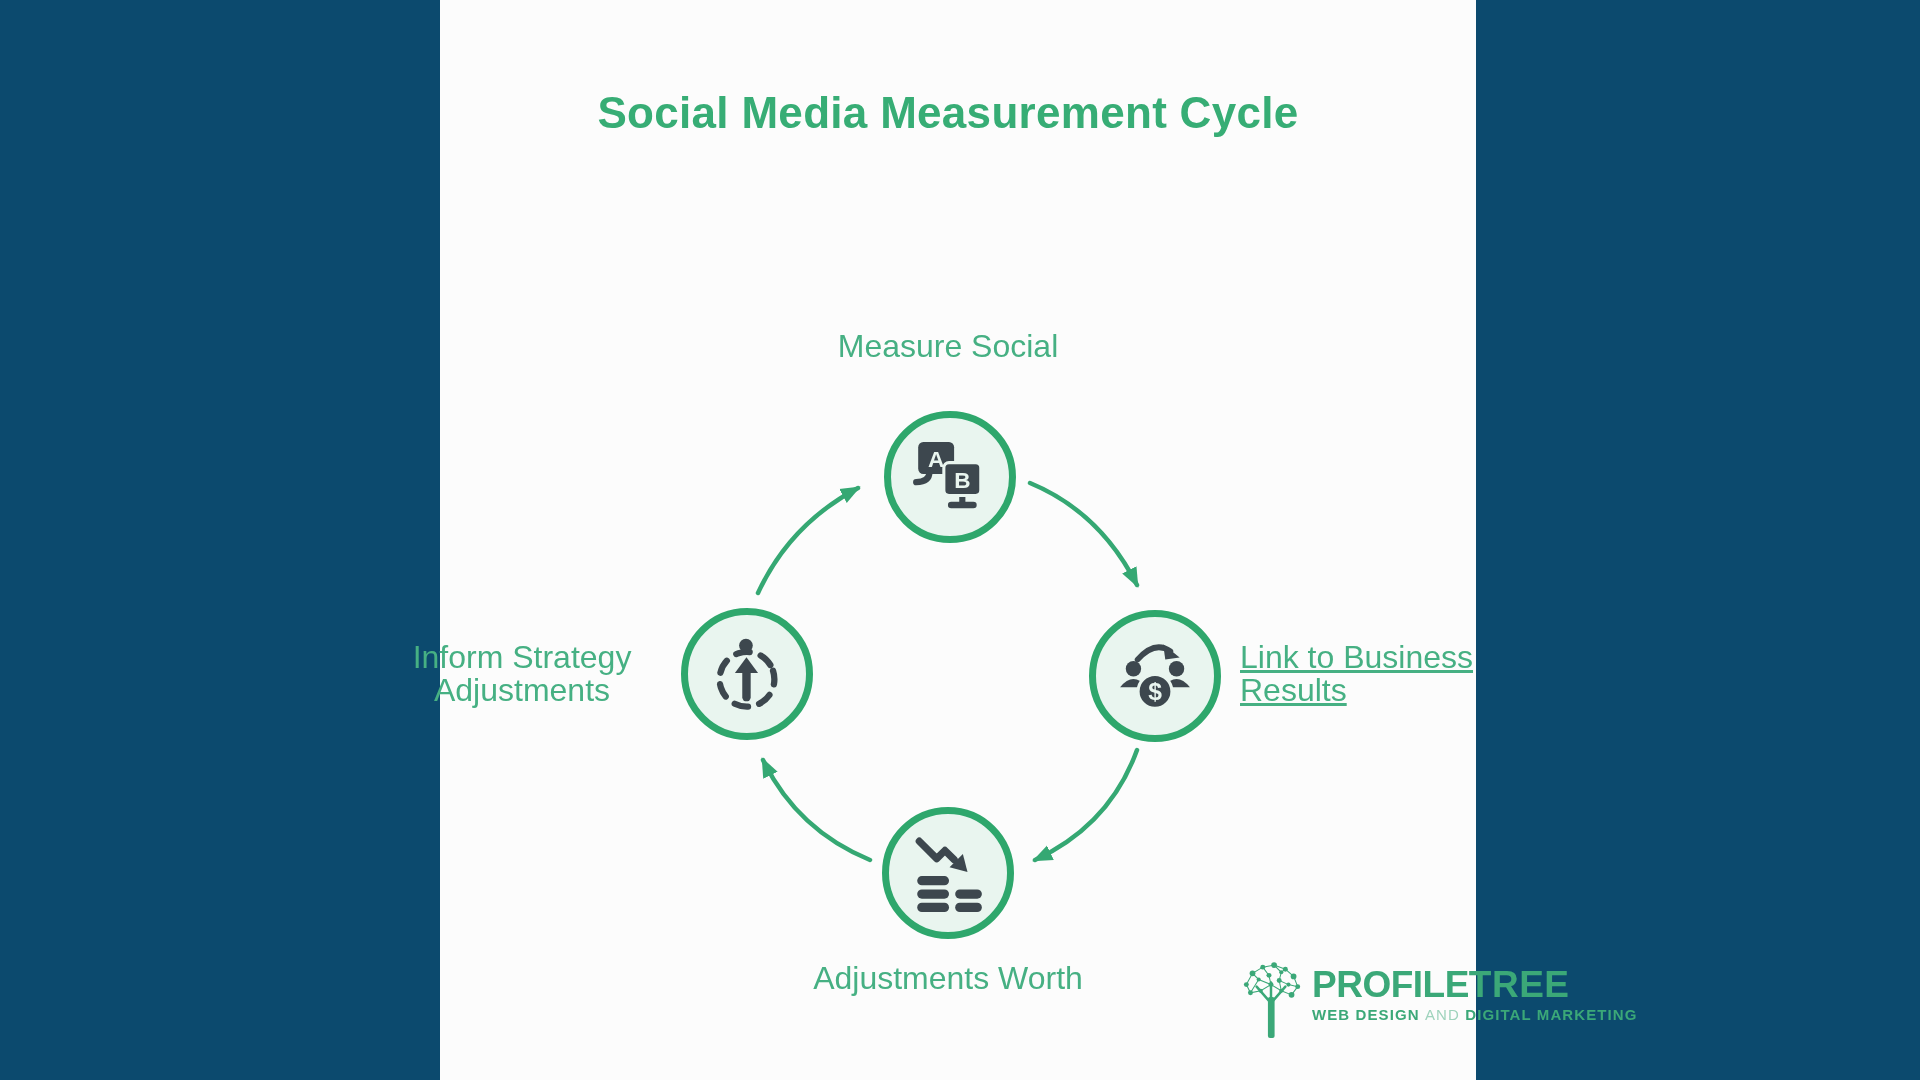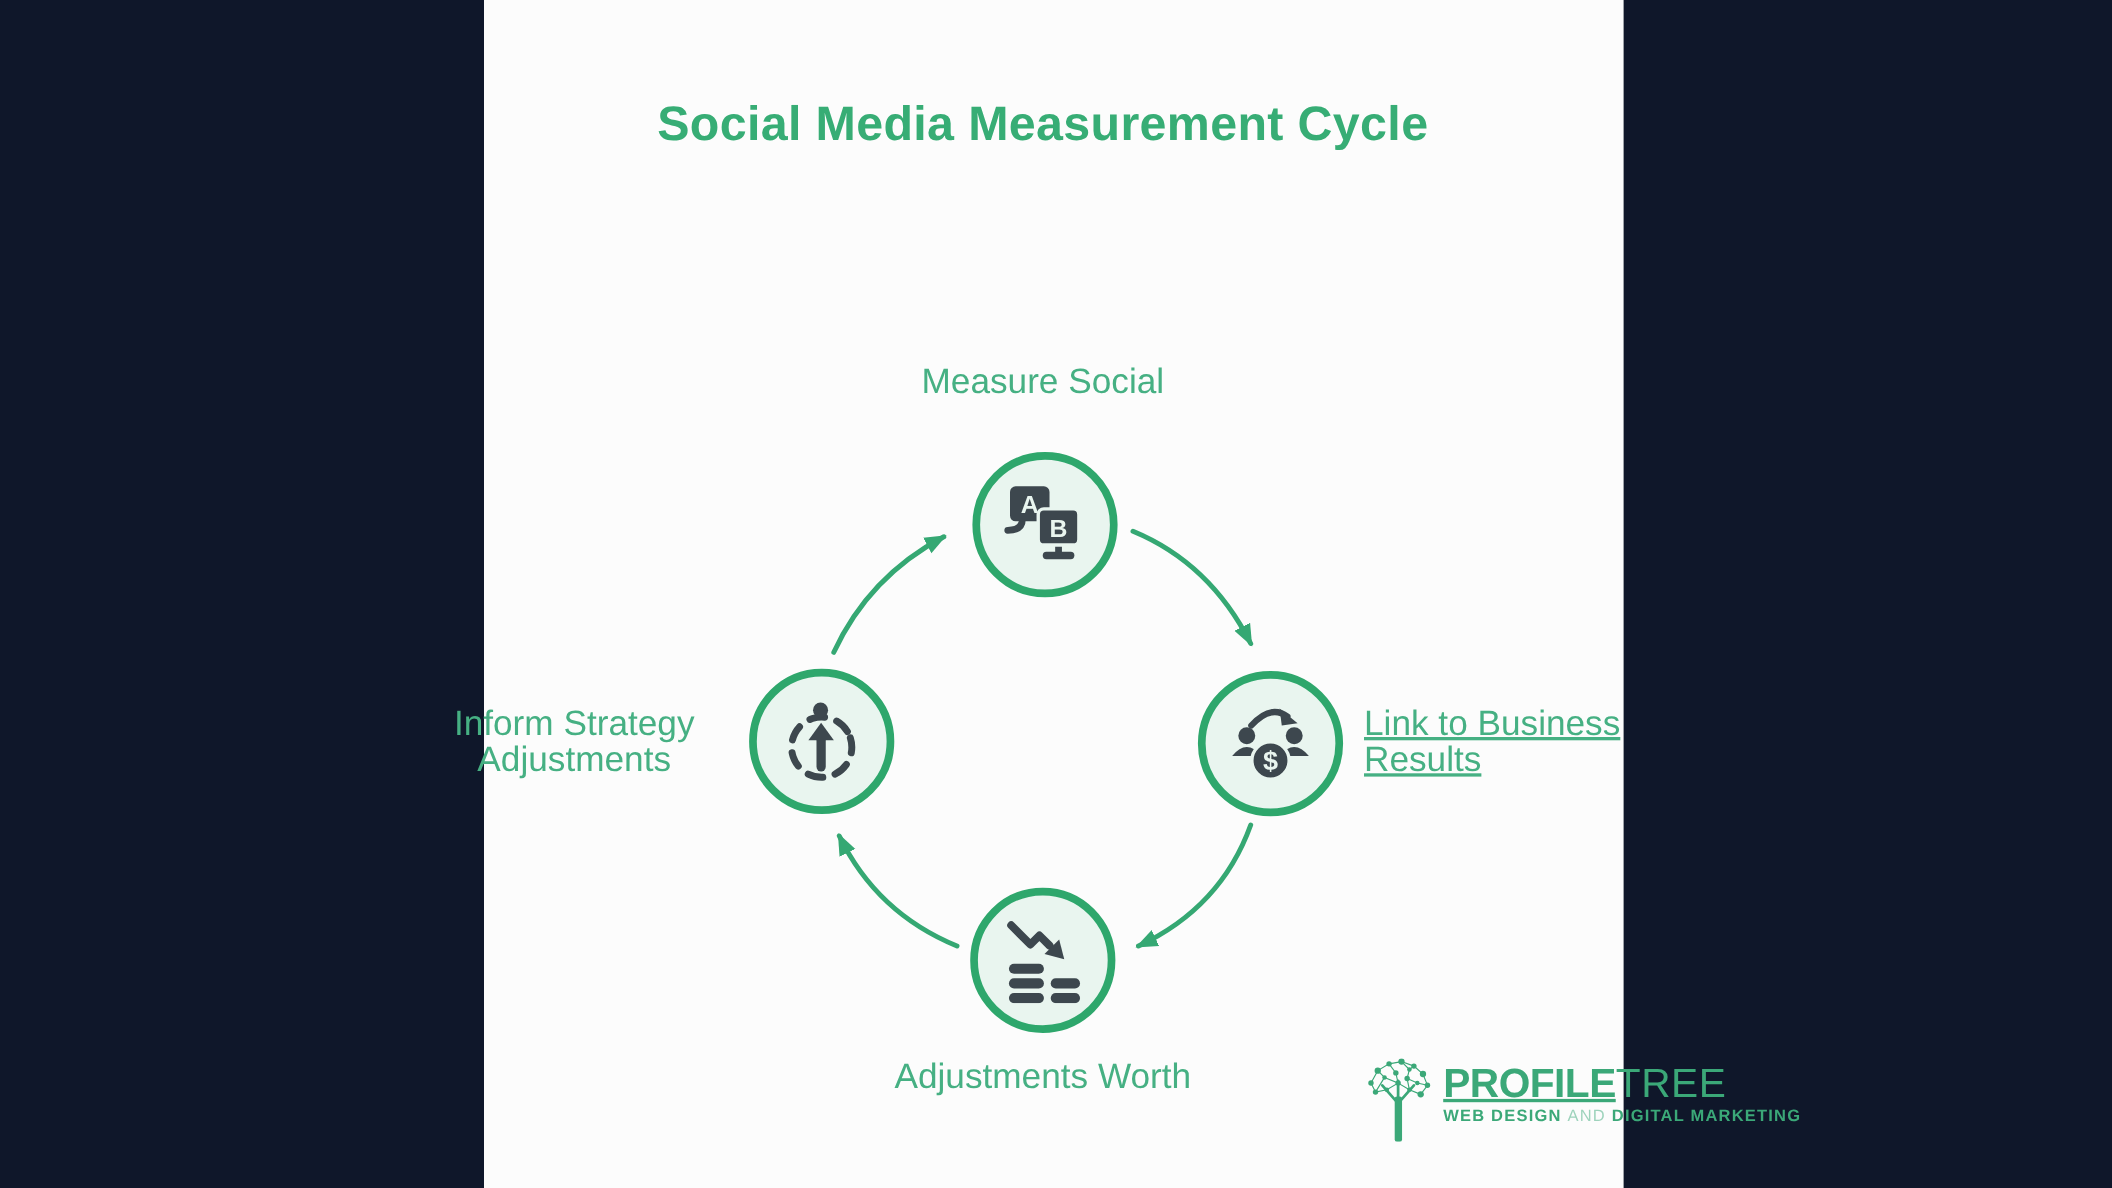--- a/index.html
+++ b/index.html
@@ -1,17 +1,17 @@
 <!DOCTYPE html>
 <html><head>
 <meta charset="utf-8">
 <style>
   html,body { margin:0; padding:0; background:#ffffff; }
   body { width:1920px; height:1080px; font-family:"Liberation Sans","DejaVu Sans",sans-serif; }
-  .stage { position:relative; width:1920px; height:1080px; background:#0f172a; overflow:hidden; }
+  .stage { position:relative; width:1920px; height:1080px; background:#0c4a6e; overflow:hidden; }
   .content-card { position:absolute; left:440px; top:0; width:1036px; height:1080px; background:#fcfcfc; }
 
   .title { position:absolute; left:428px; top:88px; width:1040px; margin:0;
            text-align:center; font-size:44px; font-weight:700; color:#37ad75; letter-spacing:0.3px; }
 
   .node-circle { position:absolute; width:132px; height:132px; box-sizing:border-box;
                  border:7px solid #2ea76c; border-radius:50%; background:#e9f5ef;
                  display:flex; align-items:center; justify-content:center; }
   .node-top    { left:884px;  top:411px; }
   .node-right  { left:1089px; top:610px; }
@@ -23,22 +23,22 @@
   .label-top    { left:798px; top:330px; width:300px; text-align:center; }
   .label-right  { left:1240px; top:641px; width:290px; text-align:left;text-decoration:underline; }
   .label-left   { left:382px;  top:641px; width:280px; text-align:center; }
   .label-bottom { left:778px;  top:962px; width:340px; text-align:center; }
 
   .arrows { position:absolute; left:690px; top:420px; }
 
   .logo { position:absolute; left:1240px; top:962px; display:flex; align-items:flex-start; }
   .logo-text { margin-left:10px; padding-top:4px; }
   .logo-brand { font-size:37px; line-height:37px; color:#3ba878; letter-spacing:-0.5px; white-space:nowrap; }
-  .brand-bold  { font-weight:800;text-decoration:underline; }
-  .brand-light { font-weight:400; letter-spacing:0.5px; }
+  .brand-bold  { font-weight:800; }
+  .brand-light { font-weight:700; letter-spacing:0.5px; }
   .logo-tagline { margin-top:3px; font-size:15px; letter-spacing:1.1px; color:#3ba878;
                   font-weight:700; white-space:nowrap; }
   .tag-light { color:#9ed3bc; font-weight:400; }
 </style>
 </head>
 <body>
 
 <div class="stage">
   <div class="content-card"></div>
 

